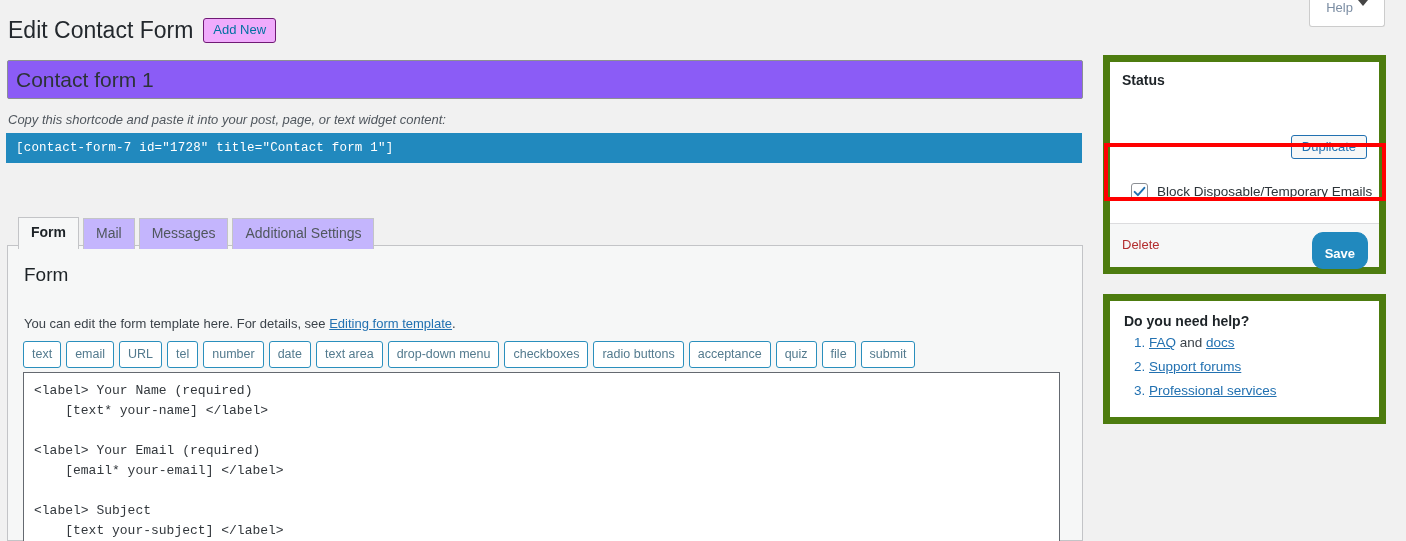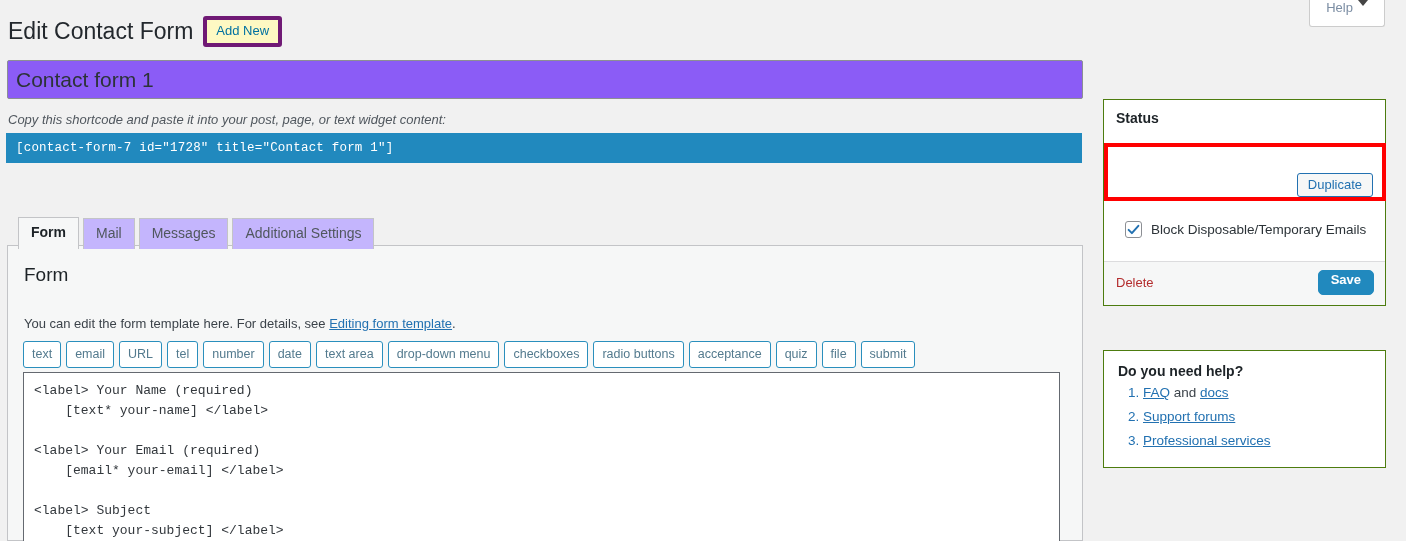--- a/index.html
+++ b/index.html
@@ -34,22 +34,22 @@
   .title-row {
     position: absolute; top: 16px; left: 8px;
     display: flex; align-items: center; gap: 10px; justify-content: flex-end;
   }
   .page-title {
     font-size: 23px; font-weight: 400; color: #23282d;
     line-height: 29px; margin: 0;
   }
   .add-new {
     font-size: 13px; color: #0071a1;
-    background: #fef9c3;
-    border: 4px solid #701a75; border-radius: 3px;
+    background: #f0abfc;
+    border: 1px solid #701a75; border-radius: 3px;
     padding: 3px 9px 4px;
     cursor: pointer; line-height: 16px;
   }
 
   
   .title-input {
     position: absolute; top: 60px; left: 7px;
     width: 1076px; height: 39px;
     border: 1px solid #8c8f94; border-radius: 2px;
     background: #8b5cf6;
@@ -141,23 +141,22 @@
     color: #32373c;
     padding: 8px 10px;
     resize: none; outline: none; overflow: hidden;
     white-space: pre;
   }
 
   
   .sidebar { position: absolute; top: 55px; left: 1103px; width: 283px; }
   .postbox {
     background: #fff;
-    border: 1px solid #4d7c0f;
+    border: 7px solid #4d7c0f;
     margin-bottom: 20px;
-    margin-top: 44px;
   }
   .postbox-header {
     font-size: 14px; font-weight: bold; color: #1d2327;
     padding: 10px 12px 10px;
   }
   .status-body { position: relative; height: 125px; }
   .duplicate-row {
     position: absolute; top: 39px; right: 12px;
   }
   .dup-btn {
@@ -190,23 +189,23 @@
     height: 44px;
   }
   .delete-link {
     position: absolute; left: 12px; top: 13px;
     font-size: 13px; color: #b32d2e;
     text-decoration: none; cursor: pointer;
   }
   .save-btn {
     position: absolute; right: 11px; top: 8px;
     background: #2189be;
-    border: 1px solid #2189be; border-radius: 5px;
+    border: 1px solid #2189be; border-radius: 11px;
     color: #fff; font-size: 13px; font-weight: bold;
-    padding: 0 12px 5px;
+    padding: 12px 12px 5px;
     cursor: pointer; line-height: 18px;
   }
 
   
   .help-box-body { padding: 2px 14px 14px; }
   .help-title {
     font-size: 14px; font-weight: bold; color: #1d2327;
     padding: 12px 14px 0;
   }
   .help-text {

